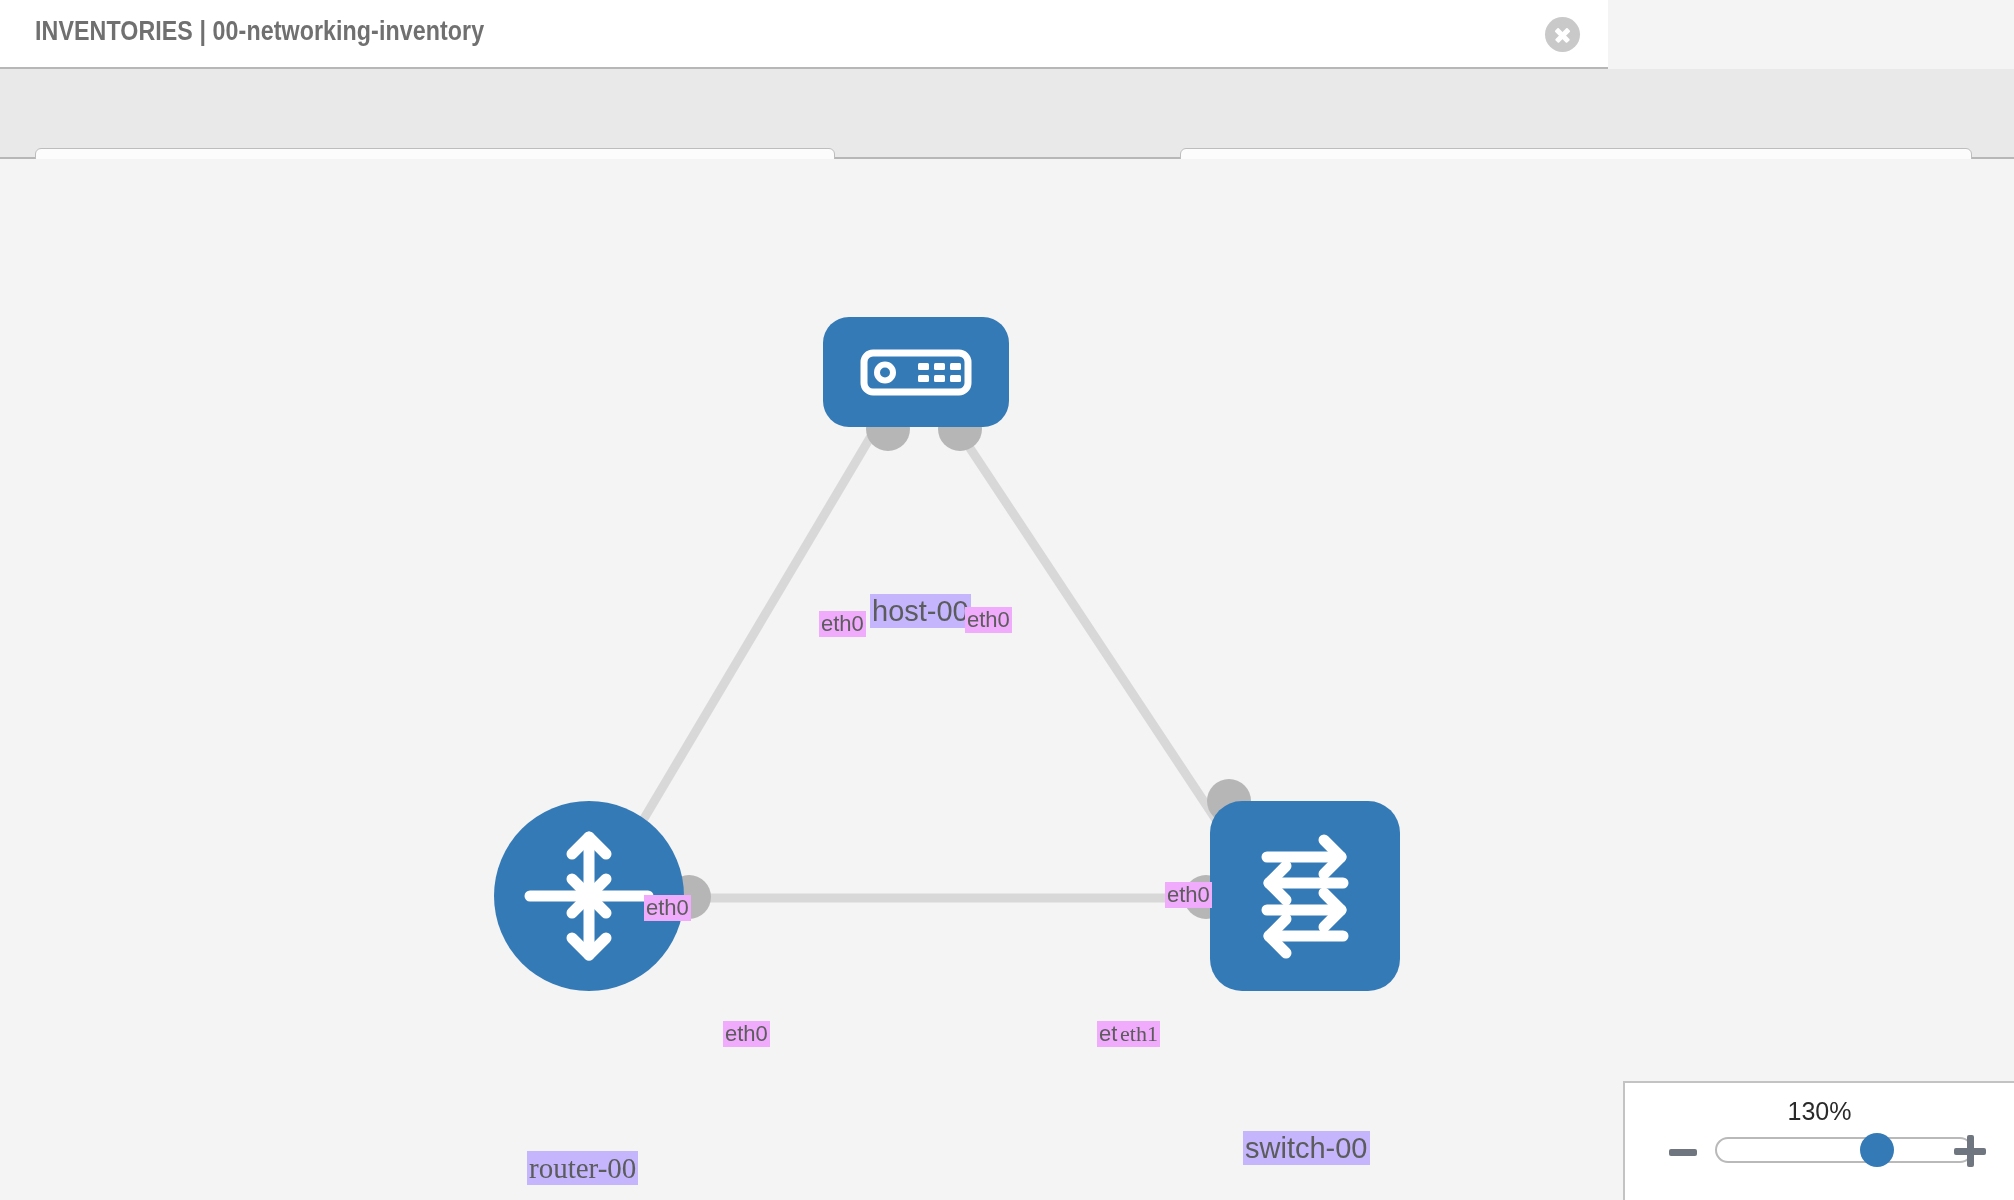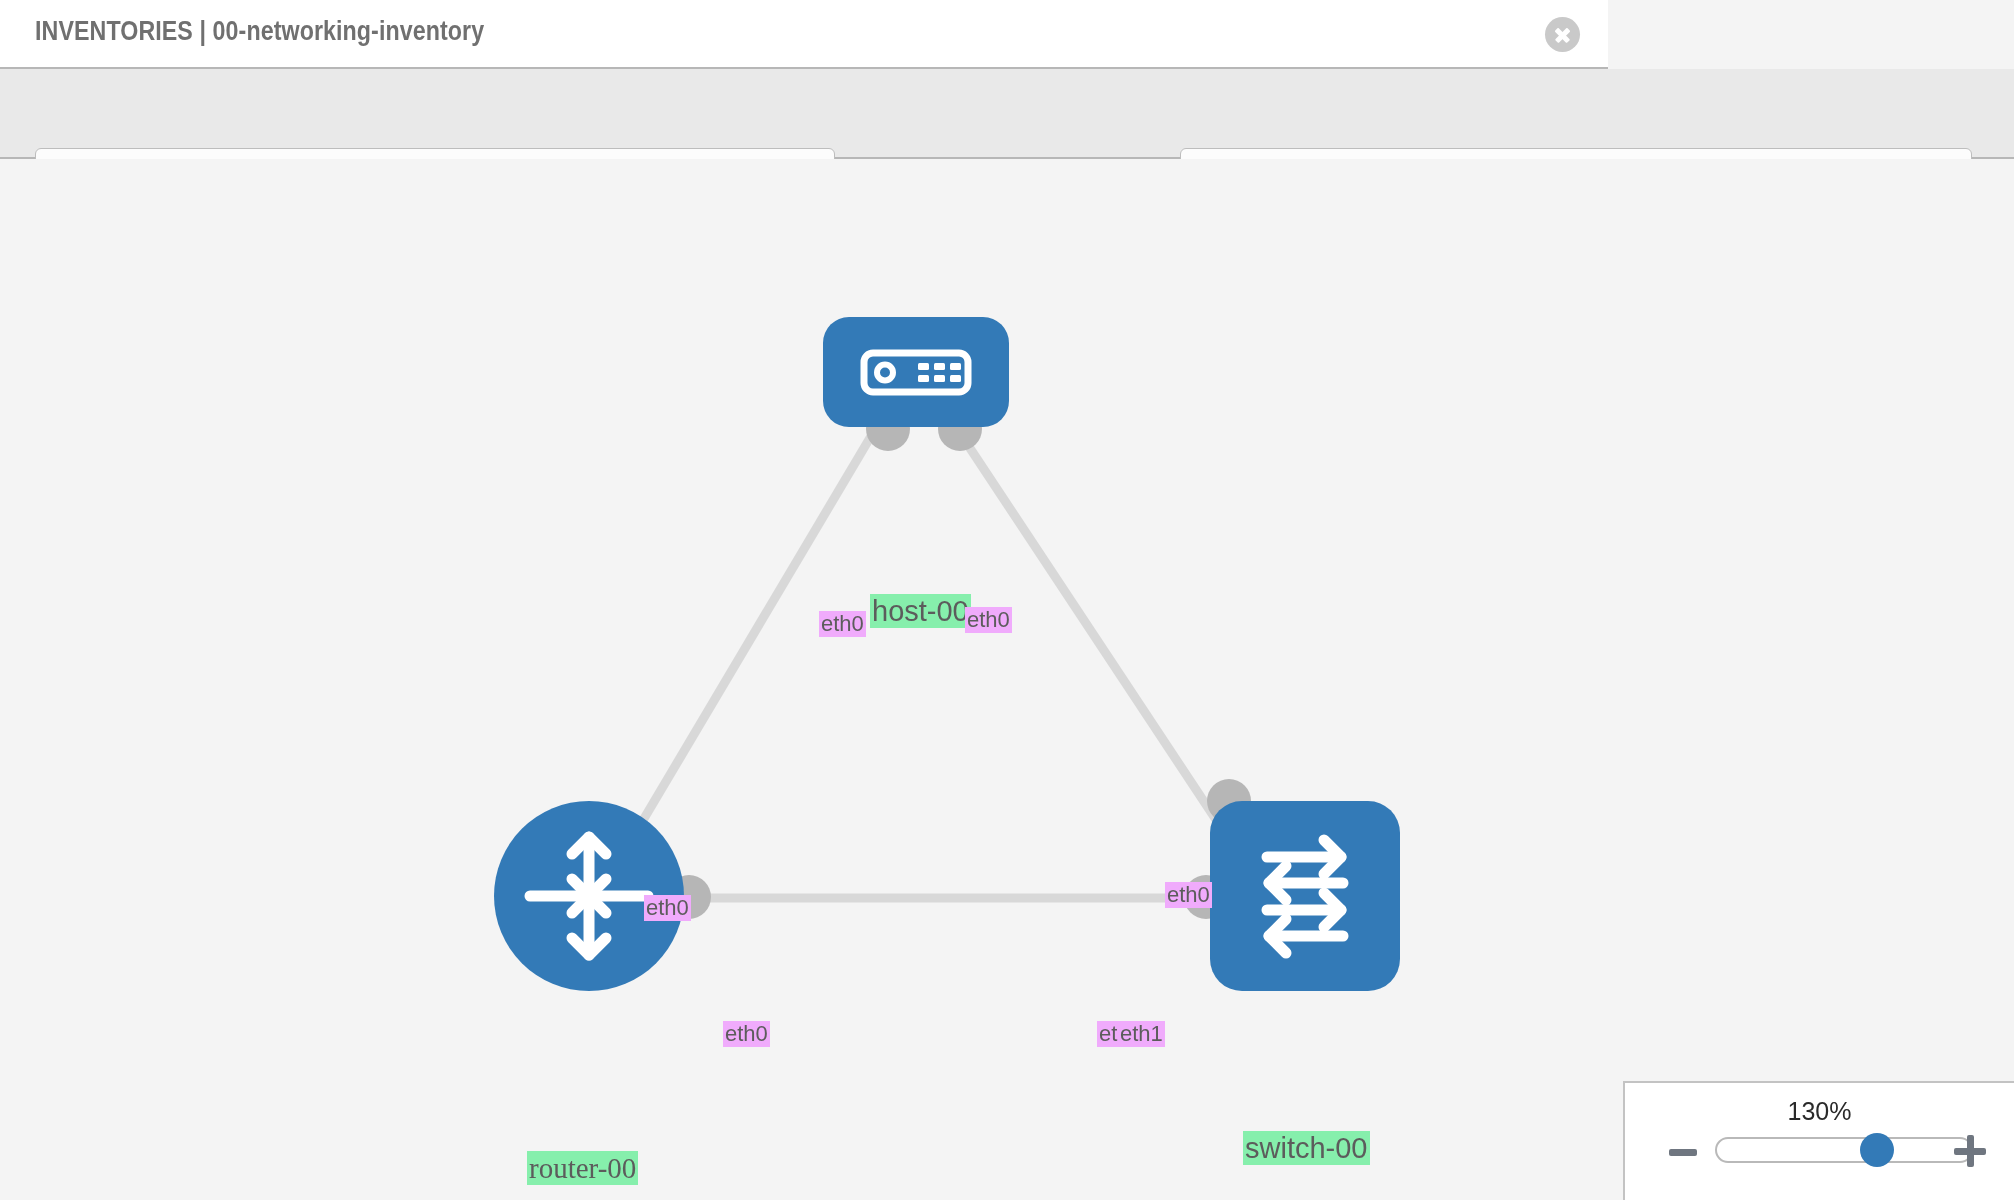--- a/index.html
+++ b/index.html
@@ -133,21 +133,21 @@
     position: absolute;
     width: 44px; height: 44px;
     border-radius: 50%;
     background: #b6b6b6;
   }
 
   .node-label {
     position: absolute;
     font-size: 29px;
     color: #5c5c5c;
-    background: #86efac;
+    background: #c4b5fd;
     white-space: nowrap;
     padding: 0 2px;
     line-height: 34px;
   }
   .edge-label {
     position: absolute;
     font-size: 22px;
     color: #5c5c5c;
     background: #f0abfc;
     white-space: nowrap;
@@ -327,21 +327,21 @@
     <div class="node-label" style="left:870px; top:435px;">host-00</div>
     <div class="node-label" style="left:527px; top:992px;font-family:Liberation Serif, serif;">router-00</div>
     <div class="node-label" style="left:1243px; top:972px;">switch-00</div>
 
     <div class="edge-label" style="left:819px; top:452px;">eth0</div>
     <div class="edge-label" style="left:965px; top:448px;">eth0</div>
     <div class="edge-label" style="left:644px; top:736px;">eth0</div>
     <div class="edge-label" style="left:1165px; top:723px;">eth0</div>
     <div class="edge-label" style="left:723px; top:862px;">eth0</div>
     <div class="edge-label" style="left:1097px; top:862px;">et</div>
-    <div class="edge-label" style="left:1118px; top:862px;">eth1</div>
+    <div class="edge-label" style="left:1118px; top:862px;font-family:Liberation Serif, serif;">eth1</div>
 
   </div>
 
   <div class="zoom-panel">
     <div class="zoom-pct">130%</div>
     <div class="zoom-minus"></div>
     <div class="zoom-track">
       <div class="zoom-thumb" id="zoom-thumb" style="left: 142.96px;"></div>
     </div>
     <div class="zoom-plus"></div>

